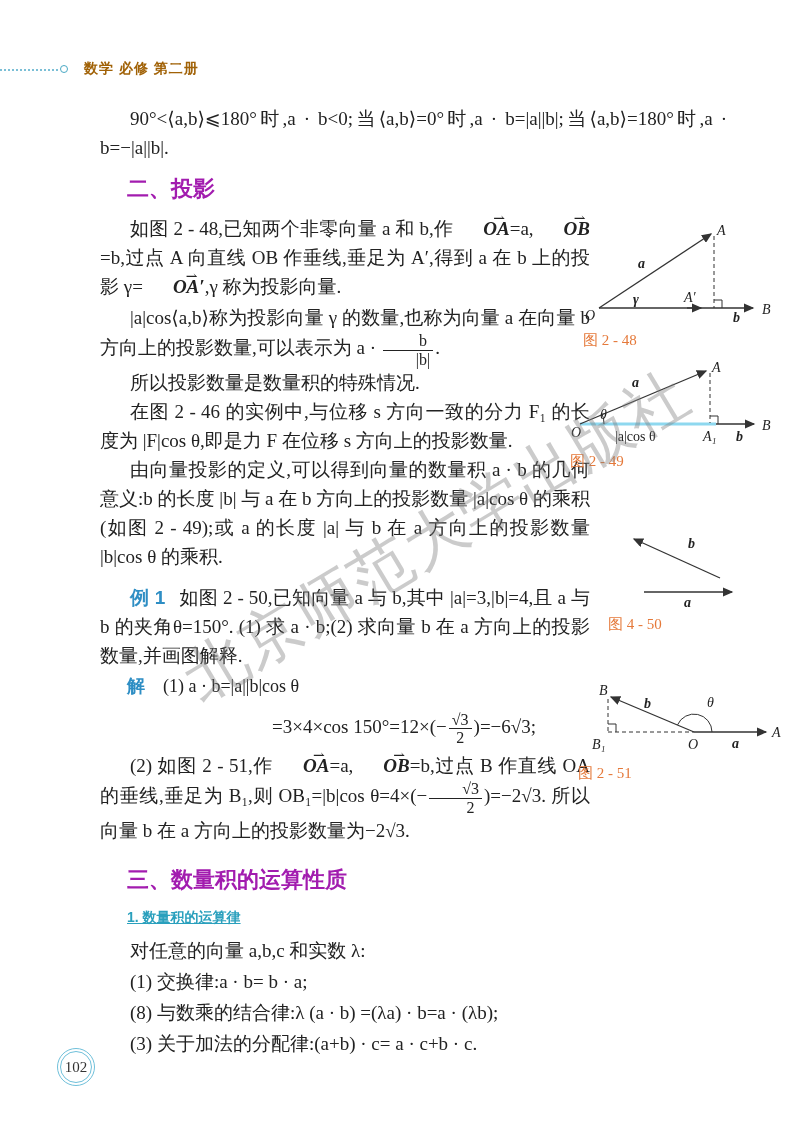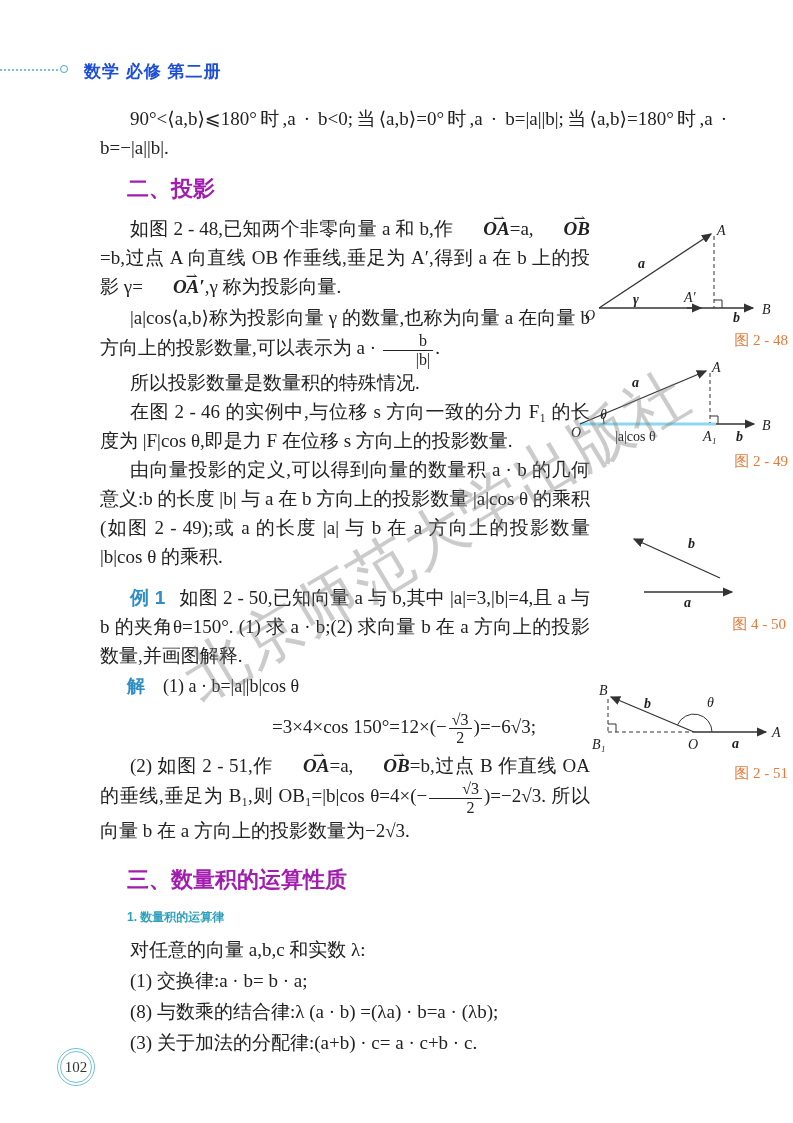--- a/index.html
+++ b/index.html
@@ -7,45 +7,45 @@
     position:relative; width:793px; height:1123px; margin:0 auto;
     background:#ffffff; overflow:hidden;
     font-family:"Liberation Serif","DejaVu Serif",serif; color:#222;
   }
   
   .header { position:absolute; top:60px; left:0; height:20px; }
   .header-rule { position:absolute; top:9px; left:0; width:58px; border-top:2px dotted #7bbfd6; }
   .header-dot { position:absolute; top:5px; left:60px; width:6px; height:6px; border:1.5px solid #4aa9c4; border-radius:50%; background:#fff; }
   .header-title { position:absolute; top:0; left:84px; white-space:nowrap;
     font-family:"Liberation Sans","DejaVu Sans",sans-serif; font-weight:bold;
-    font-size:17px; color:#1d4ed8; letter-spacing:1px; }
+    font-size:14px; color:#a16207; letter-spacing:1px; }
 
   
   .main { position:absolute; left:100px; top:0; width:627px; padding-top:104px; }
   .para { font-size:19px; line-height:29px; text-align:justify; text-indent:30px; margin:0; }
   .narrow { width:490px; }
   .h-section { font-family:"Liberation Sans","DejaVu Sans",sans-serif; font-weight:bold;
     font-size:22px; color:#a21caf; margin:12px 0 10px 27px; }
   .h-sub { font-family:"Liberation Sans","DejaVu Sans",sans-serif; font-weight:bold;
-    font-size:12px; color:#2aa0bd; margin:14px 0 8px 27px; }
+    font-size:14px; color:#2aa0bd; margin:14px 0 8px 27px;text-decoration:underline; }
   .lbl-blue { font-family:"Liberation Sans","DejaVu Sans",sans-serif; font-weight:bold;
     color:#2e8ec4; margin-right:14px; }
   .sol-line { font-size:18px; line-height:29px; margin:2px 0 0 0; padding-left:27px; }
   .calc-line { font-size:19px; margin:6px 0 4px 172px; line-height:40px; }
   .vec { position:relative; display:inline-block; font-style:italic; font-weight:bold; }
   .vec::after { content:"⇀"; position:absolute; left:55%; top:-0.70em; transform:translateX(-50%);
     font-size:0.75em; font-weight:normal; font-style:normal; }
   .frac { display:inline-block; vertical-align:middle; text-align:center;
     font-size:16px; line-height:1.1; margin:0 2px; }
   .frac .fnum { display:block; padding:0 3px; border-bottom:1.3px solid #222; }
   .frac .fden { display:block; padding:0 3px; }
 
   
   .figure { position:absolute; }
-  .fig-caption { text-align:right; color:#e5793a; font-size:15px; margin-top:3px;
+  .fig-caption { text-align:left; color:#e5793a; font-size:15px; margin-top:3px;
     font-family:"Liberation Serif",serif; }
   .fig48 { left:583px; top:222px; width:205px; }
   .fig49 { left:570px; top:360px; width:218px; }
   .fig50 { left:608px; top:532px; width:178px; }
   .fig51 { left:578px; top:684px; width:210px; }
   svg text { font-family:"Liberation Serif","DejaVu Serif",serif; font-size:14px; fill:#222; }
   svg .tit { font-style:italic; }
   svg .tbd { font-style:italic; font-weight:bold; }
 
   

